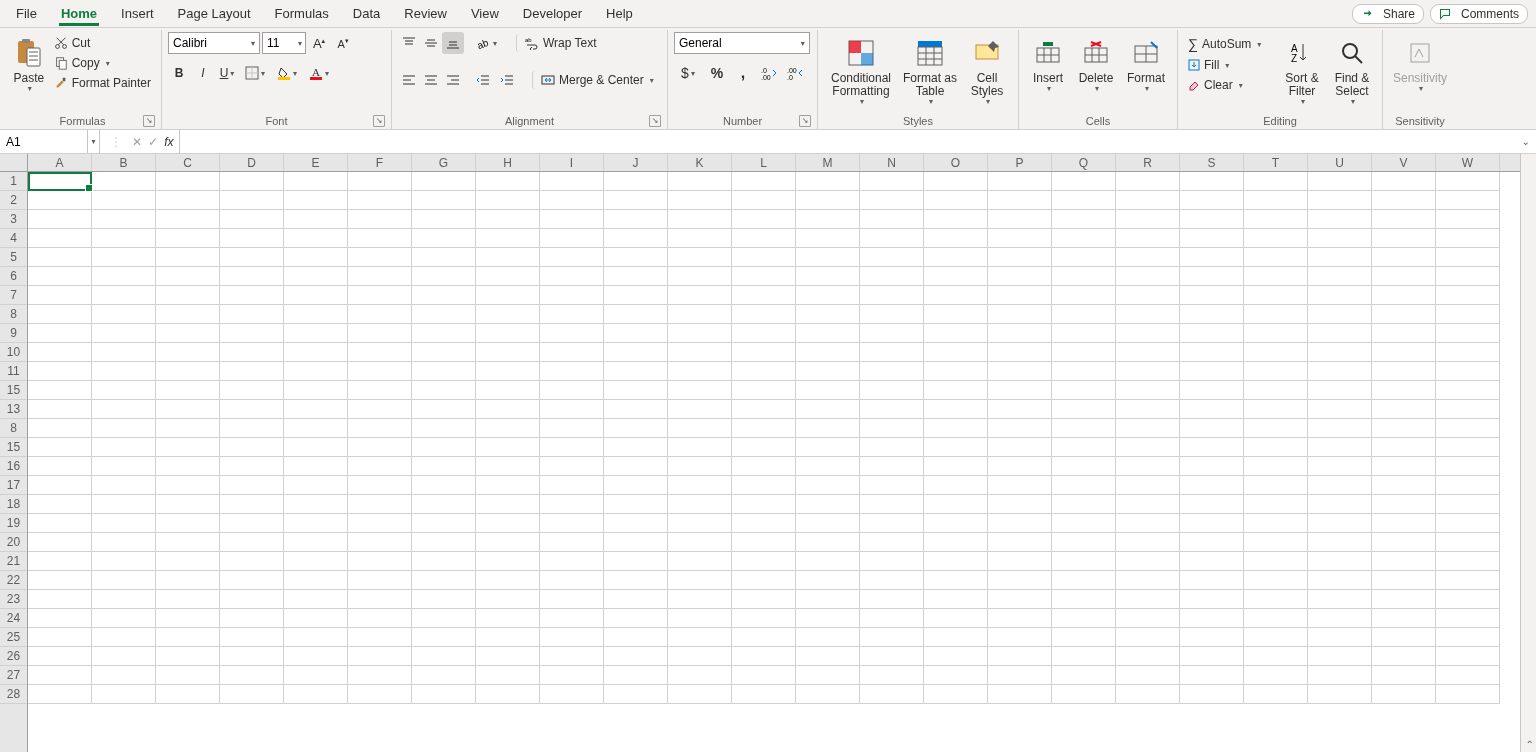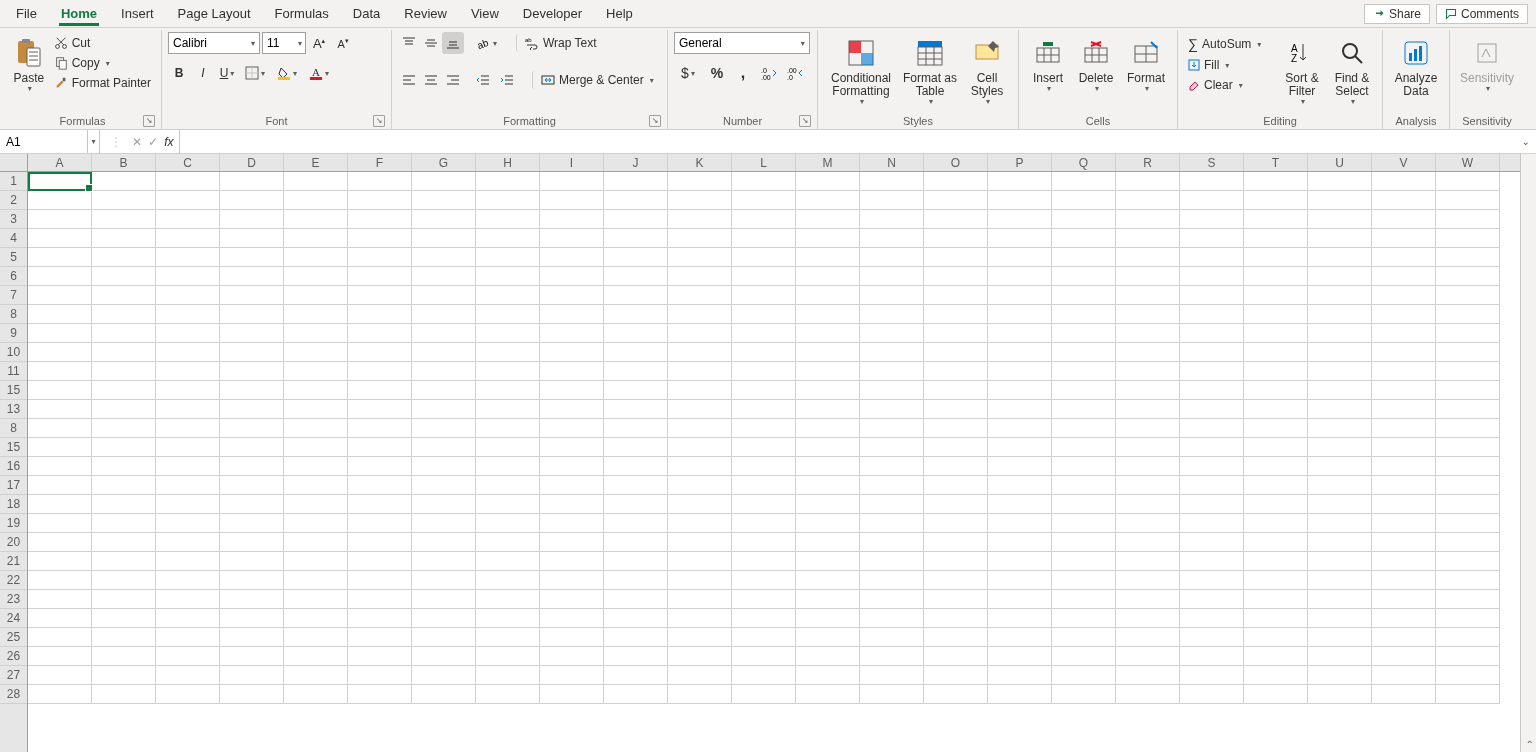--- a/index.html
+++ b/index.html
@@ -35,22 +35,22 @@
     padding:4px 12px;color:var(--text);cursor:pointer;font-size:13px;
     position:relative;
   }
   .tab.active{font-weight:600;color:var(--green);}
   .tab.active::after{
     content:"";position:absolute;left:10px;right:10px;bottom:-1px;
     height:3px;background:var(--green);
   }
   .titlebar-right{margin-left:auto;display:flex;gap:6px;align-items:center;padding-right:4px;}
   .title-btn{
-    display:flex;align-items:center;gap:4px;border:1px solid #c8c6c4;
-    background:#fff;border-radius:0;padding:2px 8px;cursor:pointer;font-size:12px;
+    display:flex;align-items:center;gap:10px;border:1px solid #c8c6c4;
+    background:#fff;border-radius:9px;padding:2px 8px;cursor:pointer;font-size:12px;
   }
   
   .ribbon{
     display:flex;background:var(--bg);height:102px;border-bottom:1px solid #d2d0ce;
     padding:2px 0 0 4px;
   }
   .group{
     display:flex;flex-direction:column;justify-content:space-between;
     border-right:1px solid #d2d0ce;padding:2px 6px 0 6px;position:relative;
   }
@@ -417,21 +417,21 @@
                 <rect x="1" y="3" width="12" height="8" fill="none" stroke="#323130"></rect>
                 <path d="M4 7h6M4 7l2-2M4 7l2 2M10 7l-2-2M10 7l-2 2" fill="none" stroke="#0078d4"></path>
               </svg>
             </span>
           <span>Merge &amp; Center</span>
           <span class="split-caret">▾</span>
         </div>
       </div>
     </div>
     <div class="group-title">
-      <span>Formatting</span>
+      <span>Alignment</span>
       <span class="group-launcher">↘</span>
     </div>
   </div>
 
   <div class="group" style="width:150px">
     <div class="group-rows">
       <div class="row">
         <div class="combo" style="width:136px">
           <input value="General" style="">
           <span class="caret">▾</span>
@@ -606,36 +606,20 @@
               <line x1="16" y1="16" x2="23" y2="23" stroke="#323130" stroke-width="2"></line>
             </svg>
           </span>
         <span>Find &amp; Select</span>
           <span class="split-caret">▾</span>
       </div>
     </div>
     <div class="group-title"><span>Editing</span></div>
   </div>
 
-  <div class="group">
-    <div class="row" style="height:78px;align-items:flex-start">
-      <div class="big-btn" style="width:54px">
-        <span class="icon">
-            <svg width="28" height="28">
-              <rect x="3" y="3" width="22" height="22" rx="3" fill="none" stroke="#0078d4"></rect>
-              <rect x="7" y="14" width="3" height="8" fill="#0078d4"></rect>
-              <rect x="12" y="10" width="3" height="12" fill="#0078d4"></rect>
-              <rect x="17" y="7" width="3" height="15" fill="#0078d4"></rect>
-            </svg>
-          </span>
-        <span>Analyze Data</span>
-      </div>
-    </div>
-    <div class="group-title"><span>Analysis</span></div>
-  </div>
 
   <div class="group" style="border-right:none">
     <div class="row" style="height:78px;align-items:flex-start">
       <div class="big-btn disabled" style="width:62px">
         <span class="icon">
             <svg width="28" height="28">
               <rect x="5" y="5" width="18" height="18" fill="none" stroke="#a19f9d"></rect>
               <path d="M9 18l4-8 4 8" fill="none" stroke="#a19f9d"></path>
             </svg>
           </span>

